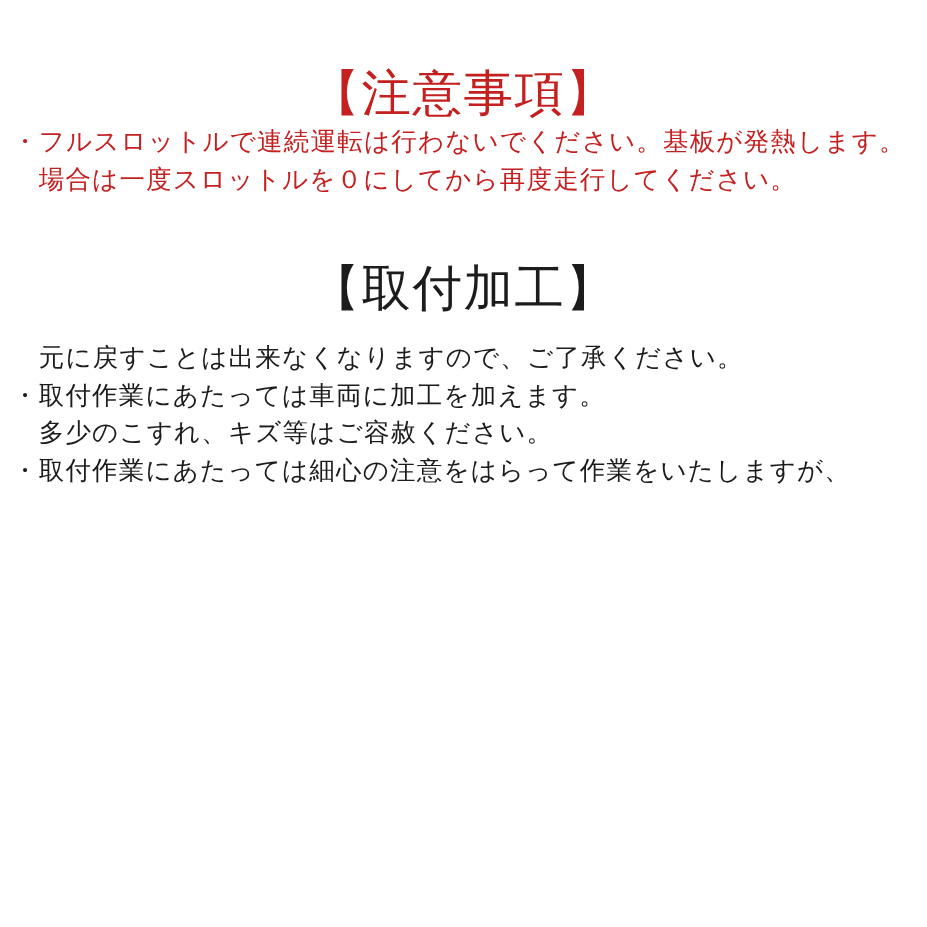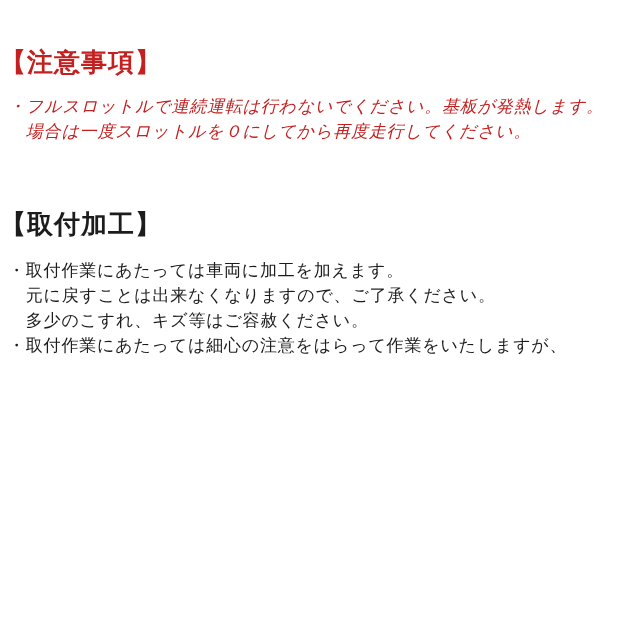--- a/index.html
+++ b/index.html
@@ -15,47 +15,46 @@
     font-family: "Liberation Sans", "DejaVu Sans", sans-serif;
     overflow: hidden;
   }
   .page {
     position: relative;
     width: 618px;
     height: 618px;
     background: var(--bg);
   }
   .section-heading {
-    text-align: left;
-    font-size: 26px;
+    text-align: center;
+    font-size: 33px;
     line-height: 32px;
     letter-spacing: 1px;
-    font-weight: 700;
+    font-weight: 400;
     white-space: nowrap;
   }
   .heading-caution {
     margin-top: 46px;
     color: var(--red);
   }
   .heading-install {
-    margin-top: 64px;
+    margin-top: 44px;
     color: var(--black);
   }
   .notice-body {
     padding-left: 8px;
     padding-right: 4px;
     font-size: 17px;
     line-height: 25px;
     letter-spacing: 0.8px;
     white-space: nowrap;
   }
   .body-caution {
-    margin-top: 16px;
+    margin-top: 4px;
     color: var(--red);
-    font-style: italic;
   }
   .body-install {
     margin-top: 18px;
     color: var(--black);
   }
   .notice-line {
     height: 25px;
   }
 </style>
 </head>
@@ -67,20 +66,20 @@
     <div class="section-heading heading-caution">【注意事項】</div>
     <div class="notice-body body-caution">
       <div class="notice-line">・フルスロットルで連続運転は行わないでください。基板が発熱します。</div>
       <div class="notice-line">　場合は一度スロットルを０にしてから再度走行してください。</div>
     </div>
   </div>
 
   <div class="section">
     <div class="section-heading heading-install">【取付加工】</div>
     <div class="notice-body body-install">
+      <div class="notice-line">　元に戻すことは出来なくなりますので、ご了承ください。</div>
       <div class="notice-line">・取付作業にあたっては車両に加工を加えます。</div>
-      <div class="notice-line">　元に戻すことは出来なくなりますので、ご了承ください。</div>
       <div class="notice-line">　多少のこすれ、キズ等はご容赦ください。</div>
       <div class="notice-line">・取付作業にあたっては細心の注意をはらって作業をいたしますが、</div>
     </div>
   </div>
 
 </div>
 
 </body></html>

